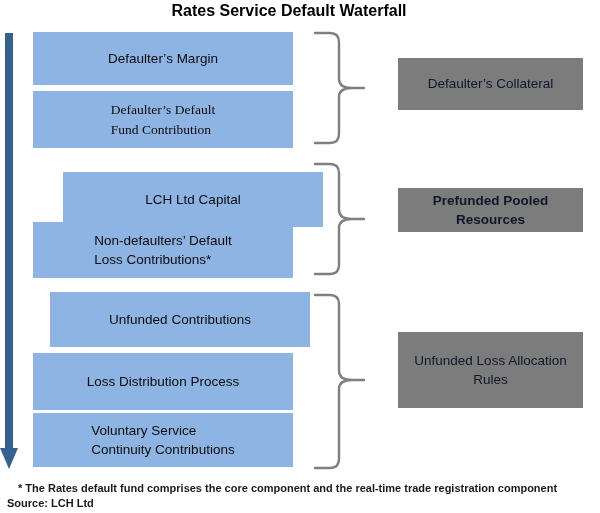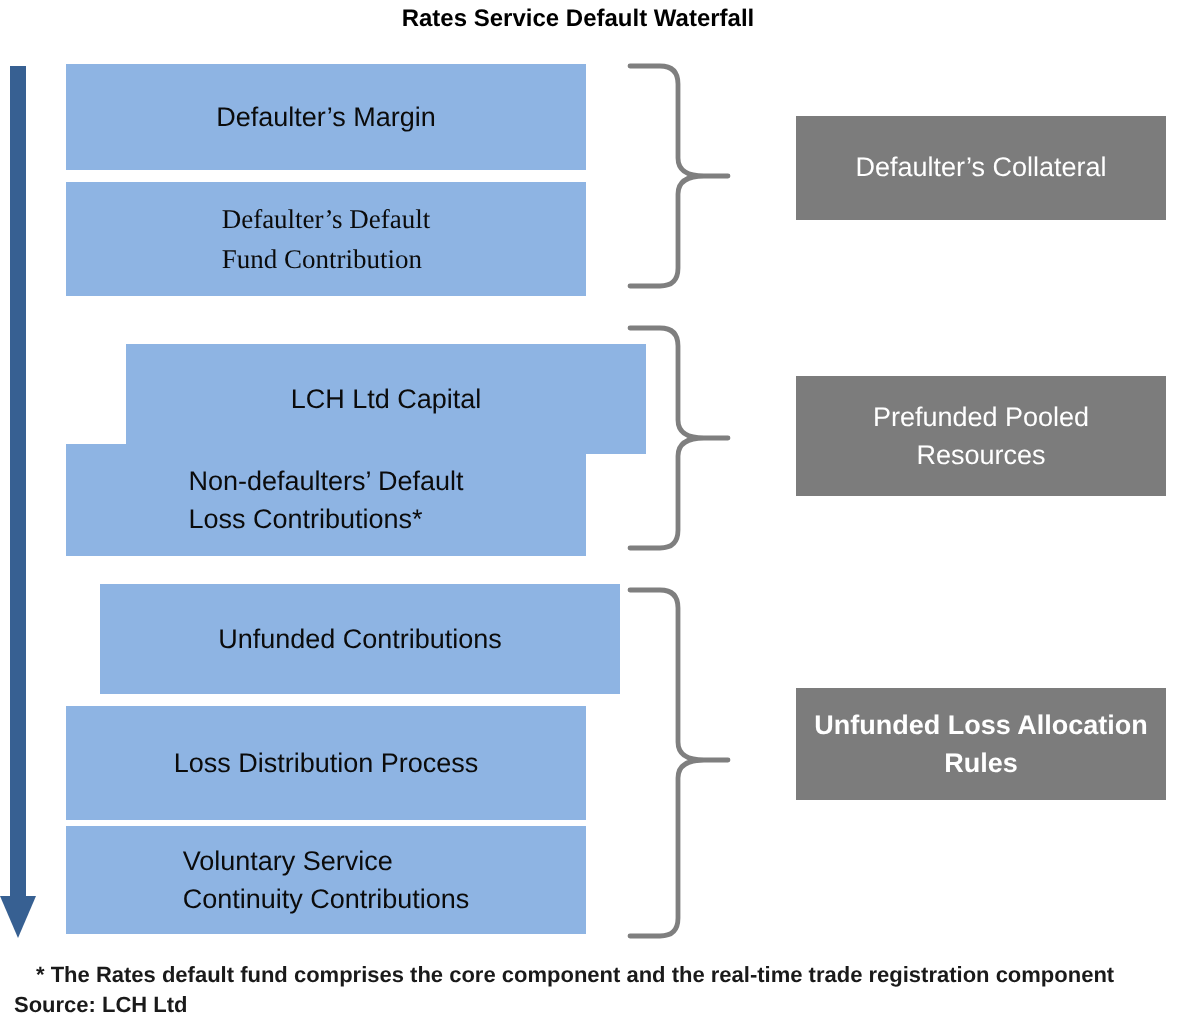--- a/index.html
+++ b/index.html
@@ -2,53 +2,53 @@
 <html><head>
 <meta charset="utf-8">
 <style>
   html,body { margin:0; padding:0; background:#ffffff; }
   body { font-family:"Liberation Sans", sans-serif; }
   .canvas {
     position:relative; width:600px; height:513px; background:#ffffff; overflow:hidden;
   }
   .title {
     position:absolute; top:2px; left:0; width:578px; text-align:center;
-    font-size:12px; font-weight:bold; color:#000000;
+    font-size:16px; font-weight:bold; color:#000000;
   }
   .stage {
     position:absolute; left:33px; width:260px; background:#8EB4E3;
     display:flex; align-items:center; justify-content:center; text-align:left;
     color:#0b0b0b; font-size:13.5px; line-height:1.42; white-space:pre-line;
   }
   .group {
     position:absolute; left:398px; width:185px; background:#7C7C7C;
     display:flex; align-items:center; justify-content:center; text-align:center;
-    color:#ffffff; font-size:13.5px; line-height:1.42; white-space:pre-line;
+    color:#0f172a; font-size:13.5px; line-height:1.42; white-space:pre-line;
   }
   .overlay { position:absolute; left:0; top:0; width:600px; height:513px; pointer-events:none; }
   .footnote {
     position:absolute; left:18px; top:482px; width:590px;
     font-size:11px; font-weight:600; color:#1a1a1a; white-space:nowrap;
   }
   .source {
     position:absolute; left:7px; top:497px;
     font-size:11px; font-weight:600; color:#1a1a1a; white-space:nowrap;
   }
   
   .s0 { top:32px;  height:53px; }
   .s1 { top:91px;  height:57px;font-family:Liberation Serif, serif; }
   .s2 { top:172px; height:55px;margin-left:30px; }
   .s3 { top:222px; height:56px; }
   .s4 { top:292px; height:55px;margin-left:17px; }
   .s5 { top:353px; height:57px; }
   .s6 { top:413px; height:54px; }
   
   .g0 { top:58px;  height:52px; }
-  .g1 { top:188px; height:60px; }
-  .g2 { top:344px; height:56px;font-weight:bold; }
+  .g1 { top:188px; height:44px;font-weight:bold; }
+  .g2 { top:332px; height:76px; }
 </style>
 </head>
 <body>
 
 <div class="canvas">
 
   <div class="title">Rates Service Default Waterfall</div>
 
   <svg class="overlay" viewBox="0 0 600 513" xmlns="http://www.w3.org/2000/svg">
     <g>

